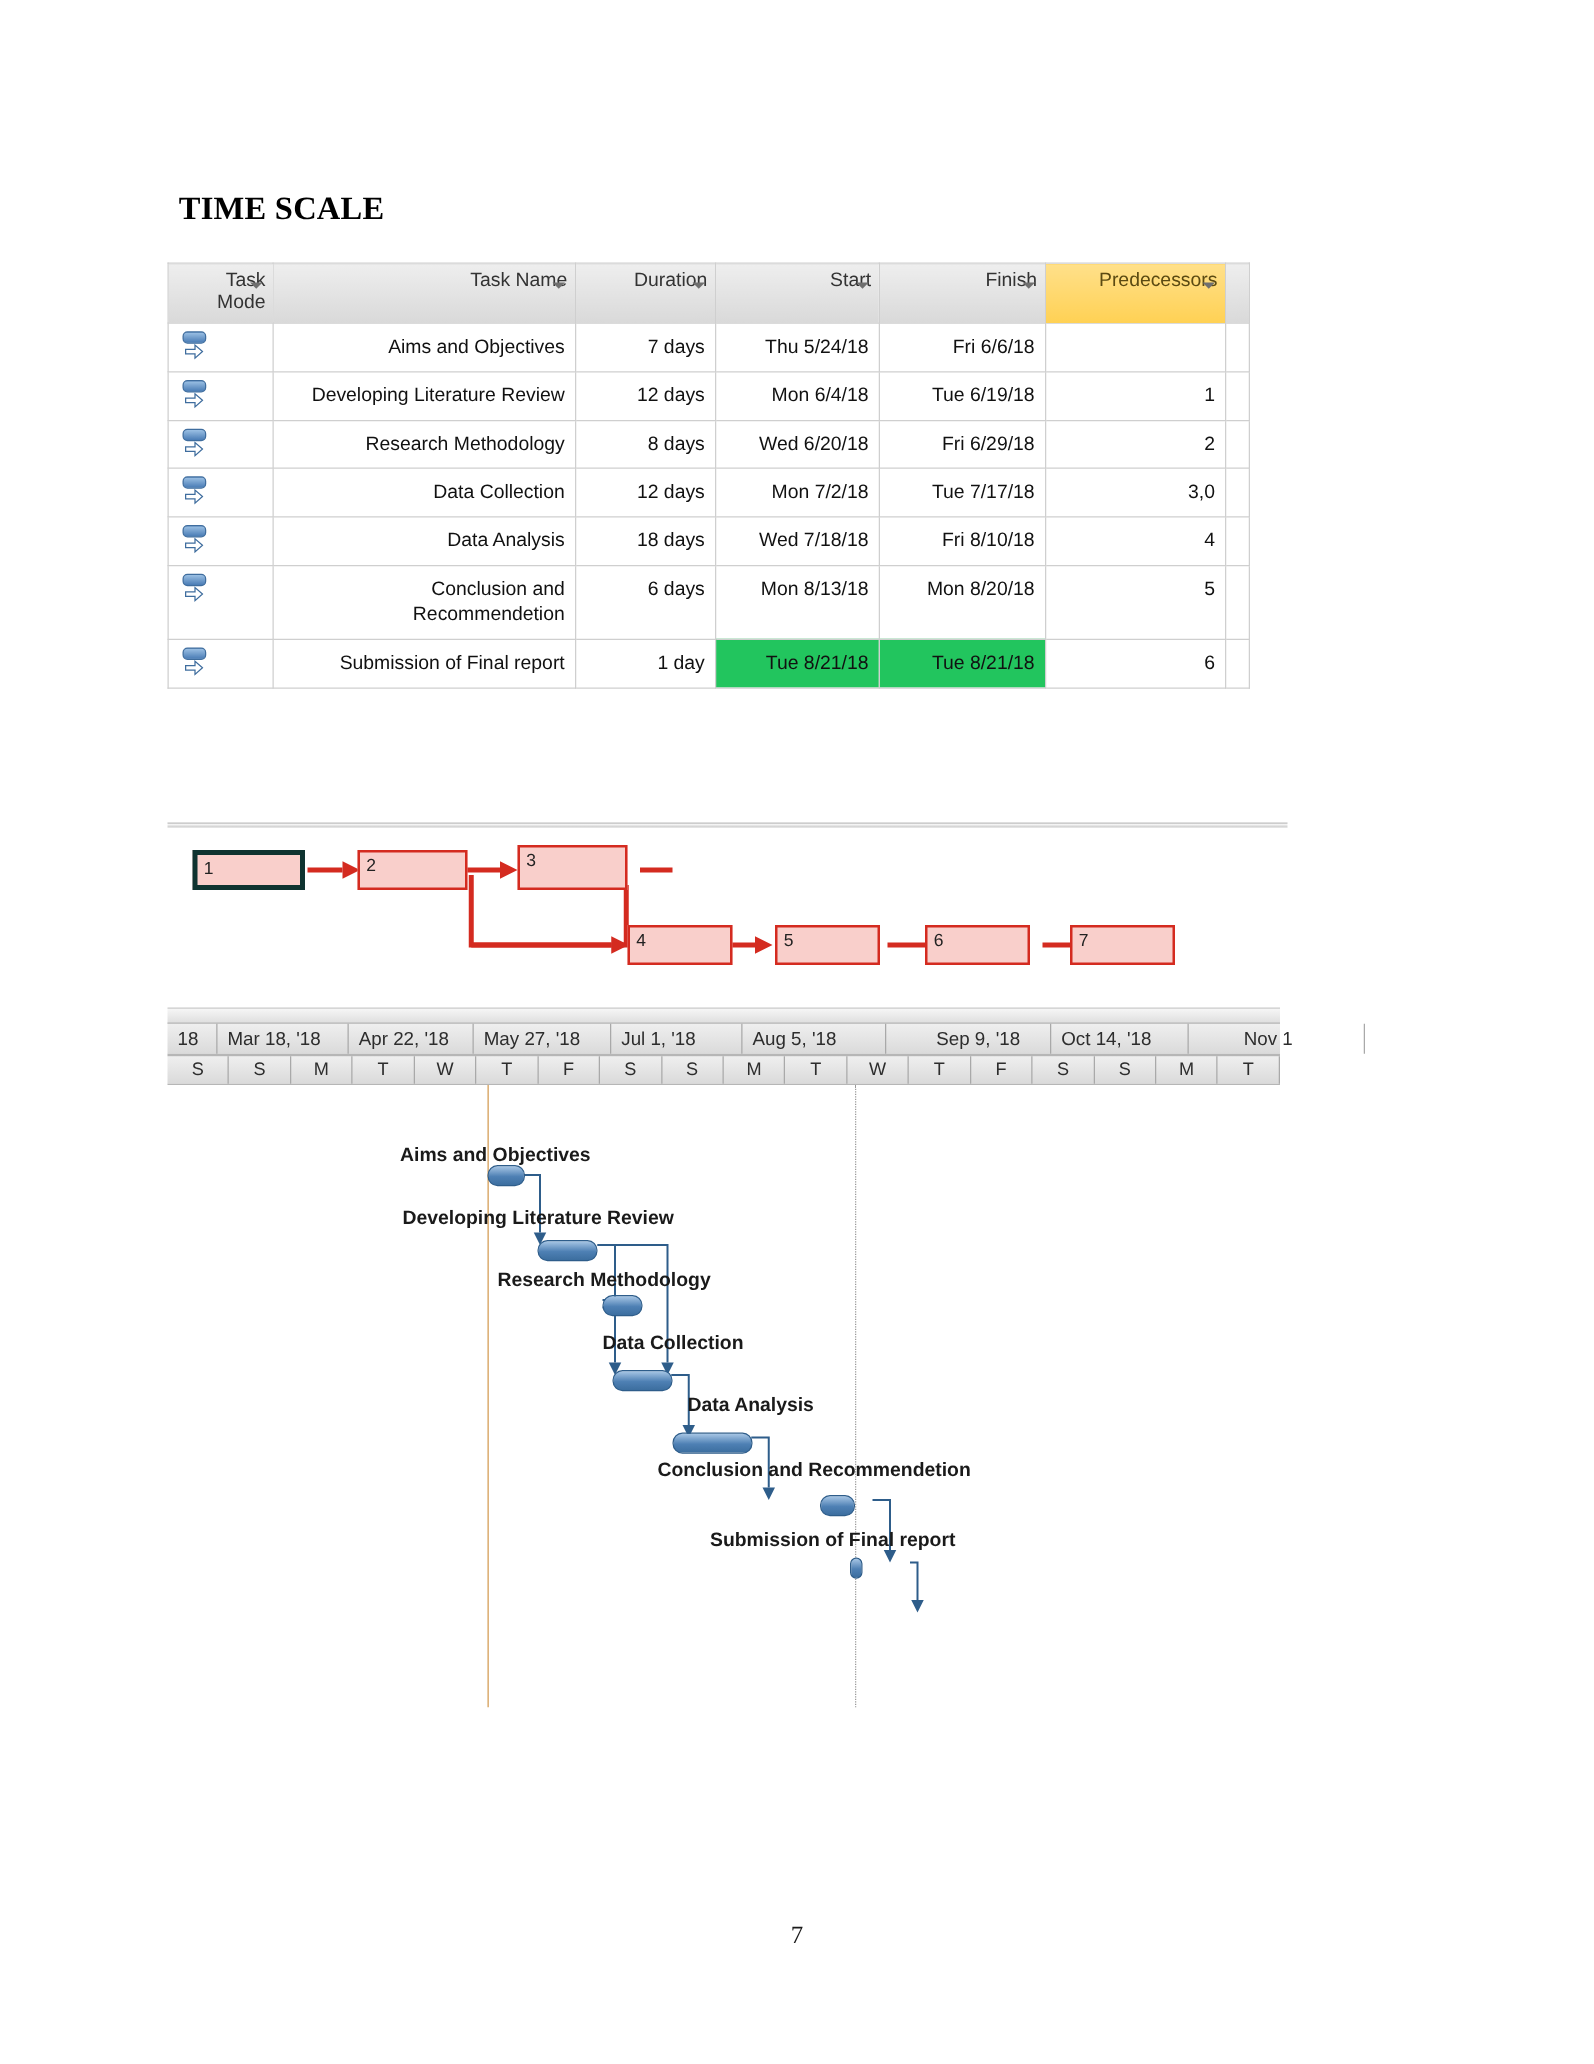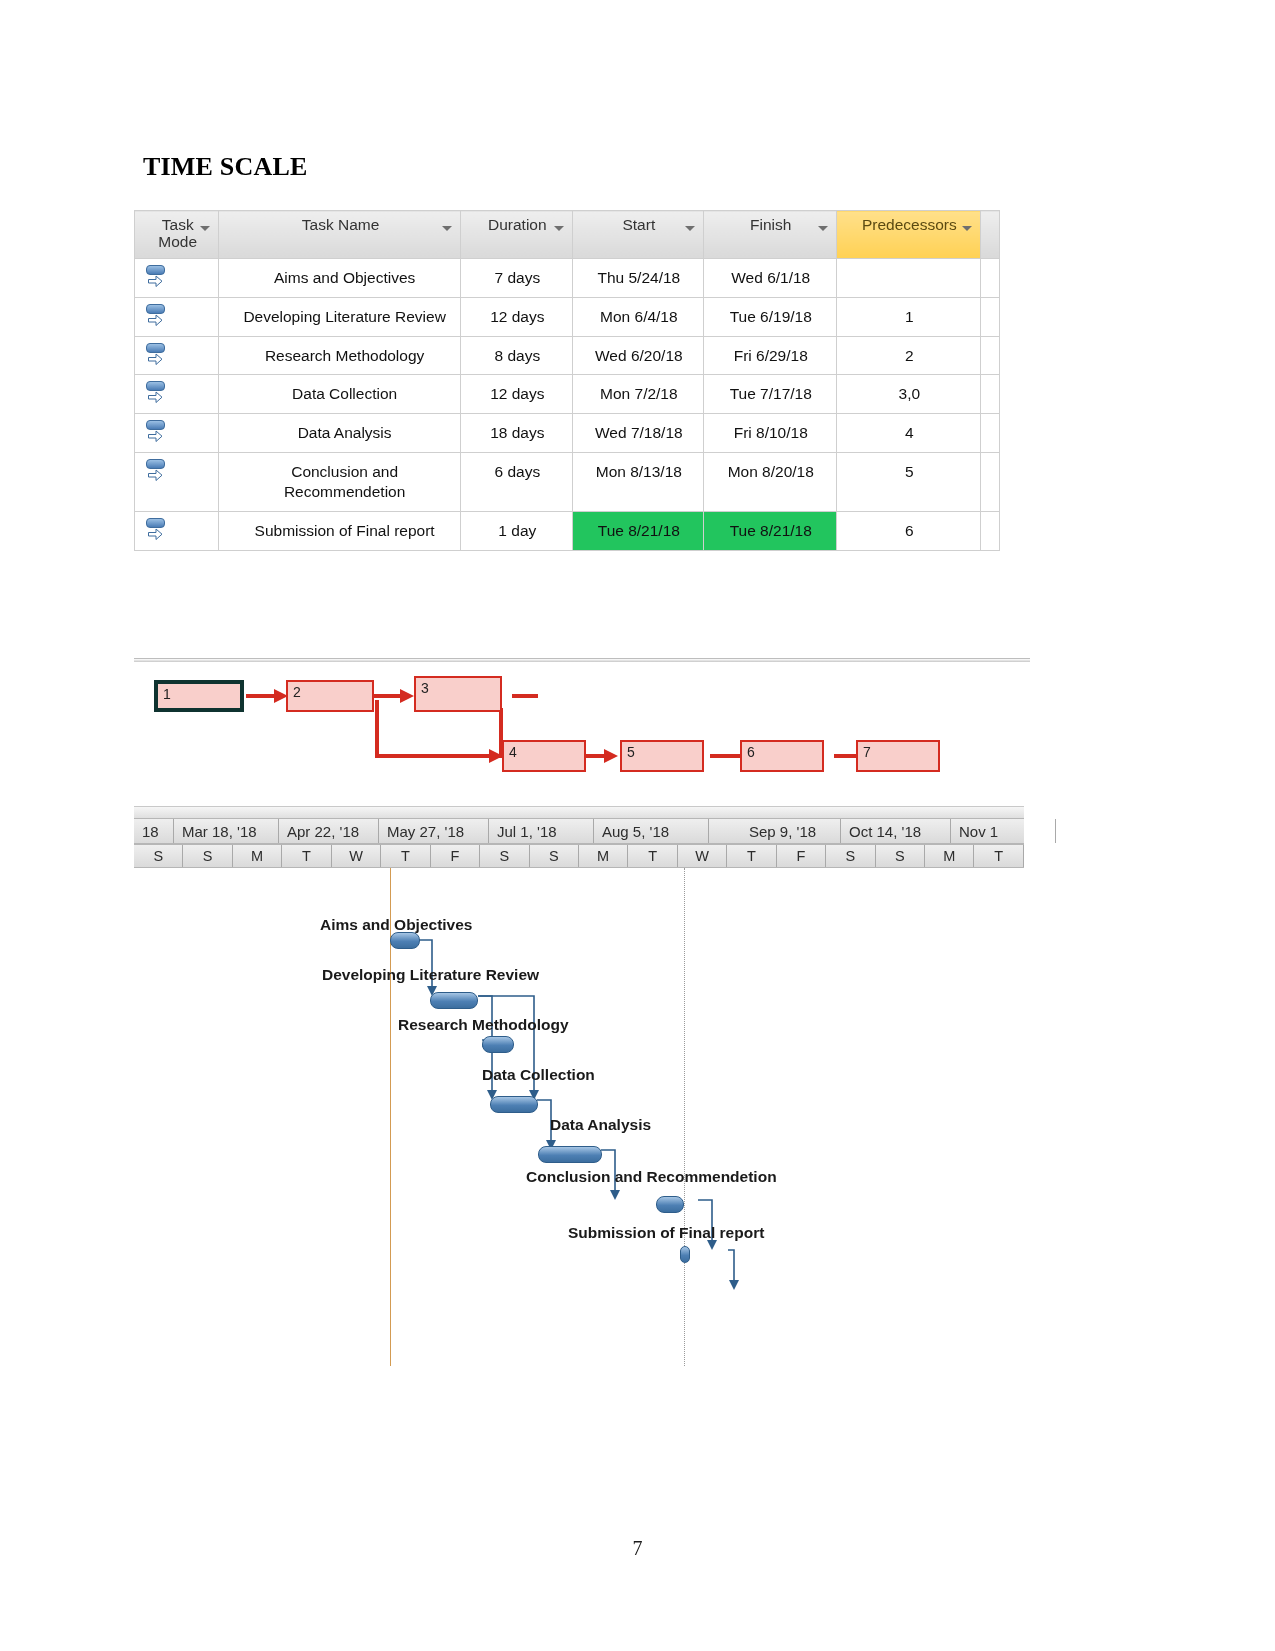--- a/index.html
+++ b/index.html
@@ -35,21 +35,21 @@
     width: 866px;
     border-collapse: collapse;
     background: #ffffff;
     font-size: 15.5px;
     color: #1a1a1a;
   }
   #task-table th, #task-table td {
     border: 1px solid #cfcfcf;
     padding: 0;
     vertical-align: top;
-    text-align: center;
+    text-align: right;
     font-weight: normal;
   }
   #task-table thead th {
     background: linear-gradient(#eeeeee, #d9d9d9);
     height: 42px;
     color: #333333;
     font-size: 15.5px;
     position: relative;
     padding: 5px 6px 0 8px;
   }
@@ -272,21 +272,21 @@
           <span class="mode-icon">
       <span class="bar"></span>
       <svg class="arr" viewBox="0 0 15 13">
         <polygon points="0.5,4.5 8,4.5 8,1 14,6.2 8,11.5 8,8 0.5,8" fill="#ffffff" stroke="#3f6d9e" stroke-width="1"></polygon>
       </svg>
     </span>
         </td>
         <td class="cell-name"><span>Aims and Objectives</span></td>
         <td><span>7 days</span></td>
         <td class="cell-start"><span>Thu 5/24/18</span></td>
-        <td class="cell-finish"><span>Wed 6/1/18</span></td>
+        <td class="cell-finish"><span>Fri 6/6/18</span></td>
         <td><span></span></td>
         <td></td>
       </tr>
       <tr>
         <td class="cell-mode">
           <span class="mode-icon">
       <span class="bar"></span>
       <svg class="arr" viewBox="0 0 15 13">
         <polygon points="0.5,4.5 8,4.5 8,1 14,6.2 8,11.5 8,8 0.5,8" fill="#ffffff" stroke="#3f6d9e" stroke-width="1"></polygon>
       </svg>
@@ -432,21 +432,21 @@
   <div id="gantt-topband"></div>
   <div class="tl-row" id="tl-months">
       <div class="tl-cell" style="width: 40px; flex: 0 0 40px;">18</div>
       <div class="tl-cell" style="width: 105px; flex: 0 0 105px;">Mar 18, '18</div>
       <div class="tl-cell" style="width: 100px; flex: 0 0 100px;">Apr 22, '18</div>
       <div class="tl-cell" style="width: 110px; flex: 0 0 110px;">May 27, '18</div>
       <div class="tl-cell" style="width: 105px; flex: 0 0 105px;">Jul 1, '18</div>
       <div class="tl-cell" style="width: 115px; flex: 0 0 115px;">Aug 5, '18</div>
       <div class="tl-cell" style="width: 100px; flex: 0 0 100px; margin-left: 32px;">Sep 9, '18</div>
       <div class="tl-cell" style="width: 110px; flex: 0 0 110px;">Oct 14, '18</div>
-      <div class="tl-cell" style="width: 105px; flex: 0 0 105px;">Nov 1</div>
+      <div class="tl-cell" style="width: 105px; flex: 0 0 105px; margin-left: 36px;">Nov 1</div>
     </div>
   <div class="tl-row" id="tl-days">
       <div class="tl-cell" style="width: 49.4444px; flex: 0 0 49.4444px;">S</div>
       <div class="tl-cell" style="width: 49.4444px; flex: 0 0 49.4444px;">S</div>
       <div class="tl-cell" style="width: 49.4444px; flex: 0 0 49.4444px;">M</div>
       <div class="tl-cell" style="width: 49.4444px; flex: 0 0 49.4444px;">T</div>
       <div class="tl-cell" style="width: 49.4444px; flex: 0 0 49.4444px;">W</div>
       <div class="tl-cell" style="width: 49.4444px; flex: 0 0 49.4444px;">T</div>
       <div class="tl-cell" style="width: 49.4444px; flex: 0 0 49.4444px;">F</div>
       <div class="tl-cell" style="width: 49.4444px; flex: 0 0 49.4444px;">S</div>

